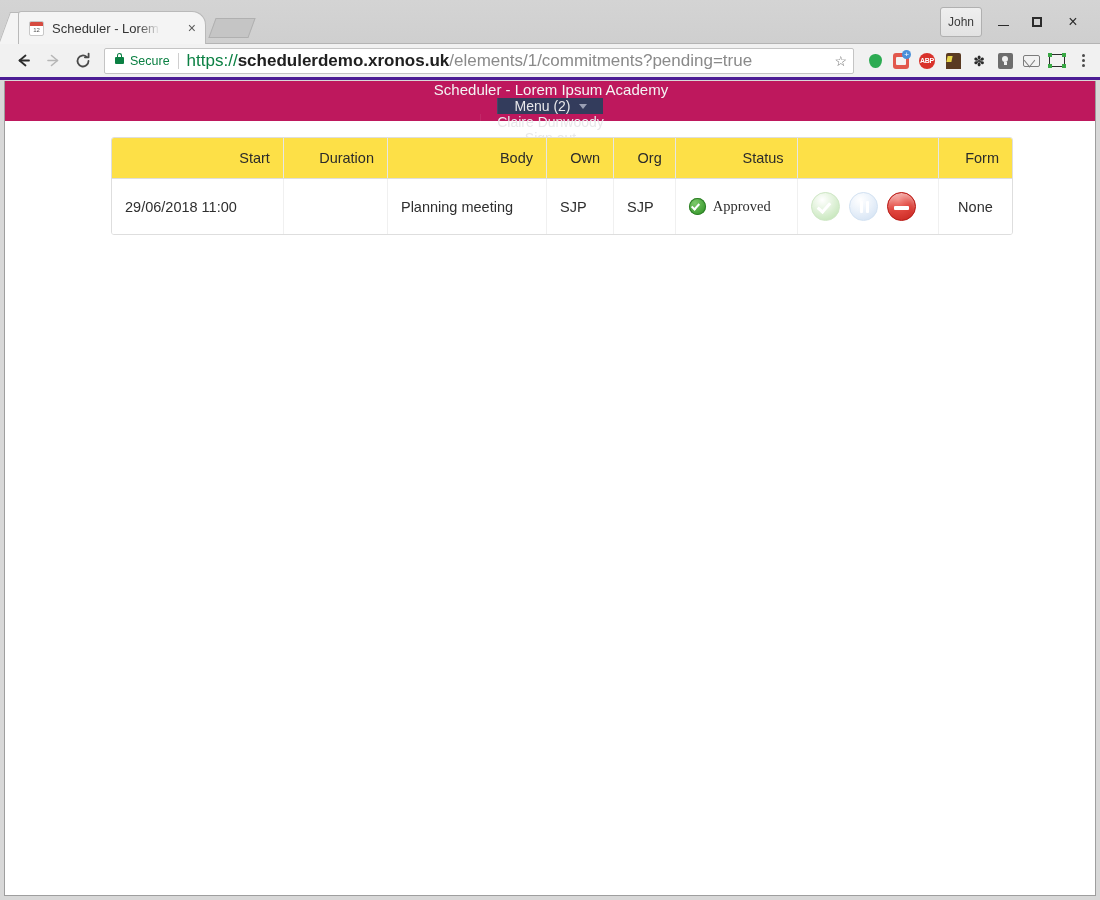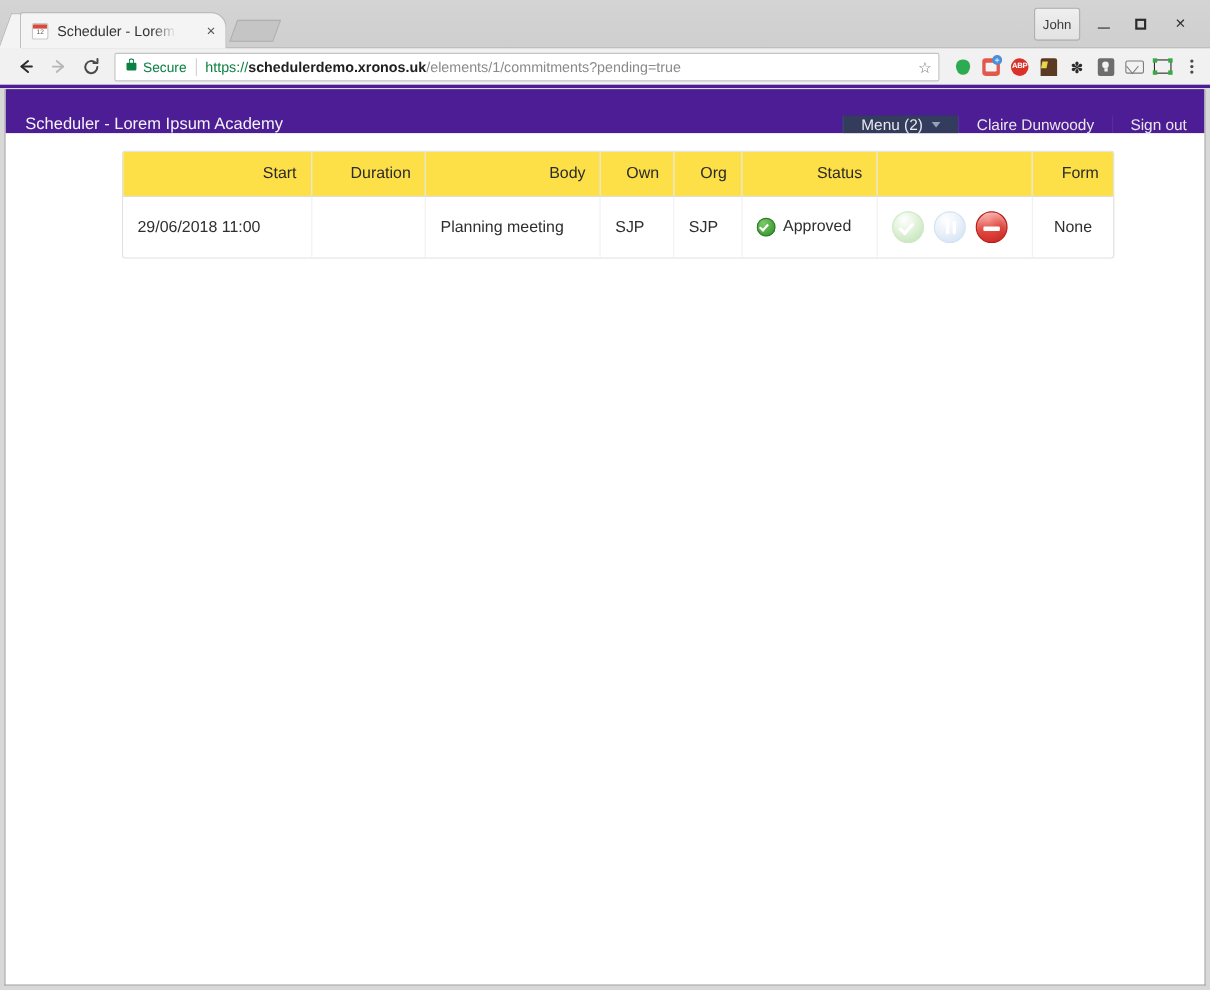--- a/index.html
+++ b/index.html
@@ -205,21 +205,21 @@
     margin-left: 6px;
     flex: 0 0 auto;
   }
   .omni-sep {
     width: 1px; height: 16px;
     background: #cfcfcf;
     margin: 0 8px;
     flex: 0 0 auto;
   }
   .url {
-    font-size: 13px;
+    font-size: 17px;
     white-space: nowrap;
     overflow: hidden;
     flex: 1 1 auto;
   }
   .url .sch { color: #0b8043; }
   .url .host { color: #202020; font-weight: bold; }
   .url .path { color: #8a8a8a; }
   .star {
     font-size: 14px;
     color: #6b6b6b;
@@ -371,25 +371,26 @@
     background: #ffffff;
     border: 1px solid #9e9e9e;
     border-top: none;
     box-sizing: border-box;
     overflow: hidden;
   }
 
   
   .appbar {
     height: 40px;
-    background: #4c1d95;
-    display: flex;
-    align-items: flex-end;
+    background: #be185d;
+    display: flex;
+    align-items: center;
     color: #f0f0f0;
     font-size: 15px;
+    flex-direction: column;
   }
   .brand {
     display: flex;
     align-items: center;
     padding: 0 16px 0 18px;
     color: #f4f4f4;
     white-space: nowrap;
   }
   .appbar-spacer { flex: 1 1 auto; }
   .appbar-item {
@@ -478,22 +479,23 @@
   .col-duration { width: 86px; }
   .col-body { width: 140px; margin-left: 48px; }
   .col-own { width: 44px; }
   .col-org { width: 38px; }
   .col-status { width: 100px; }
   .col-actions { width: 118px; }
   .col-form { width: 52px; }
 
   .status-cell {
     display: flex;
-    align-items: flex-start;
+    align-items: center;
     gap: 7px;
+    font-family: Liberation Serif, serif;
   }
   .status-icon {
     width: 17px; height: 17px;
     border-radius: 50%;
     background: radial-gradient(circle at 35% 30%, #7dc96a, #3f9e33 70%);
     position: relative;
     flex: 0 0 auto;
     box-shadow: inset 0 0 0 1px #2e7d28;
   }
   .status-icon::before {

